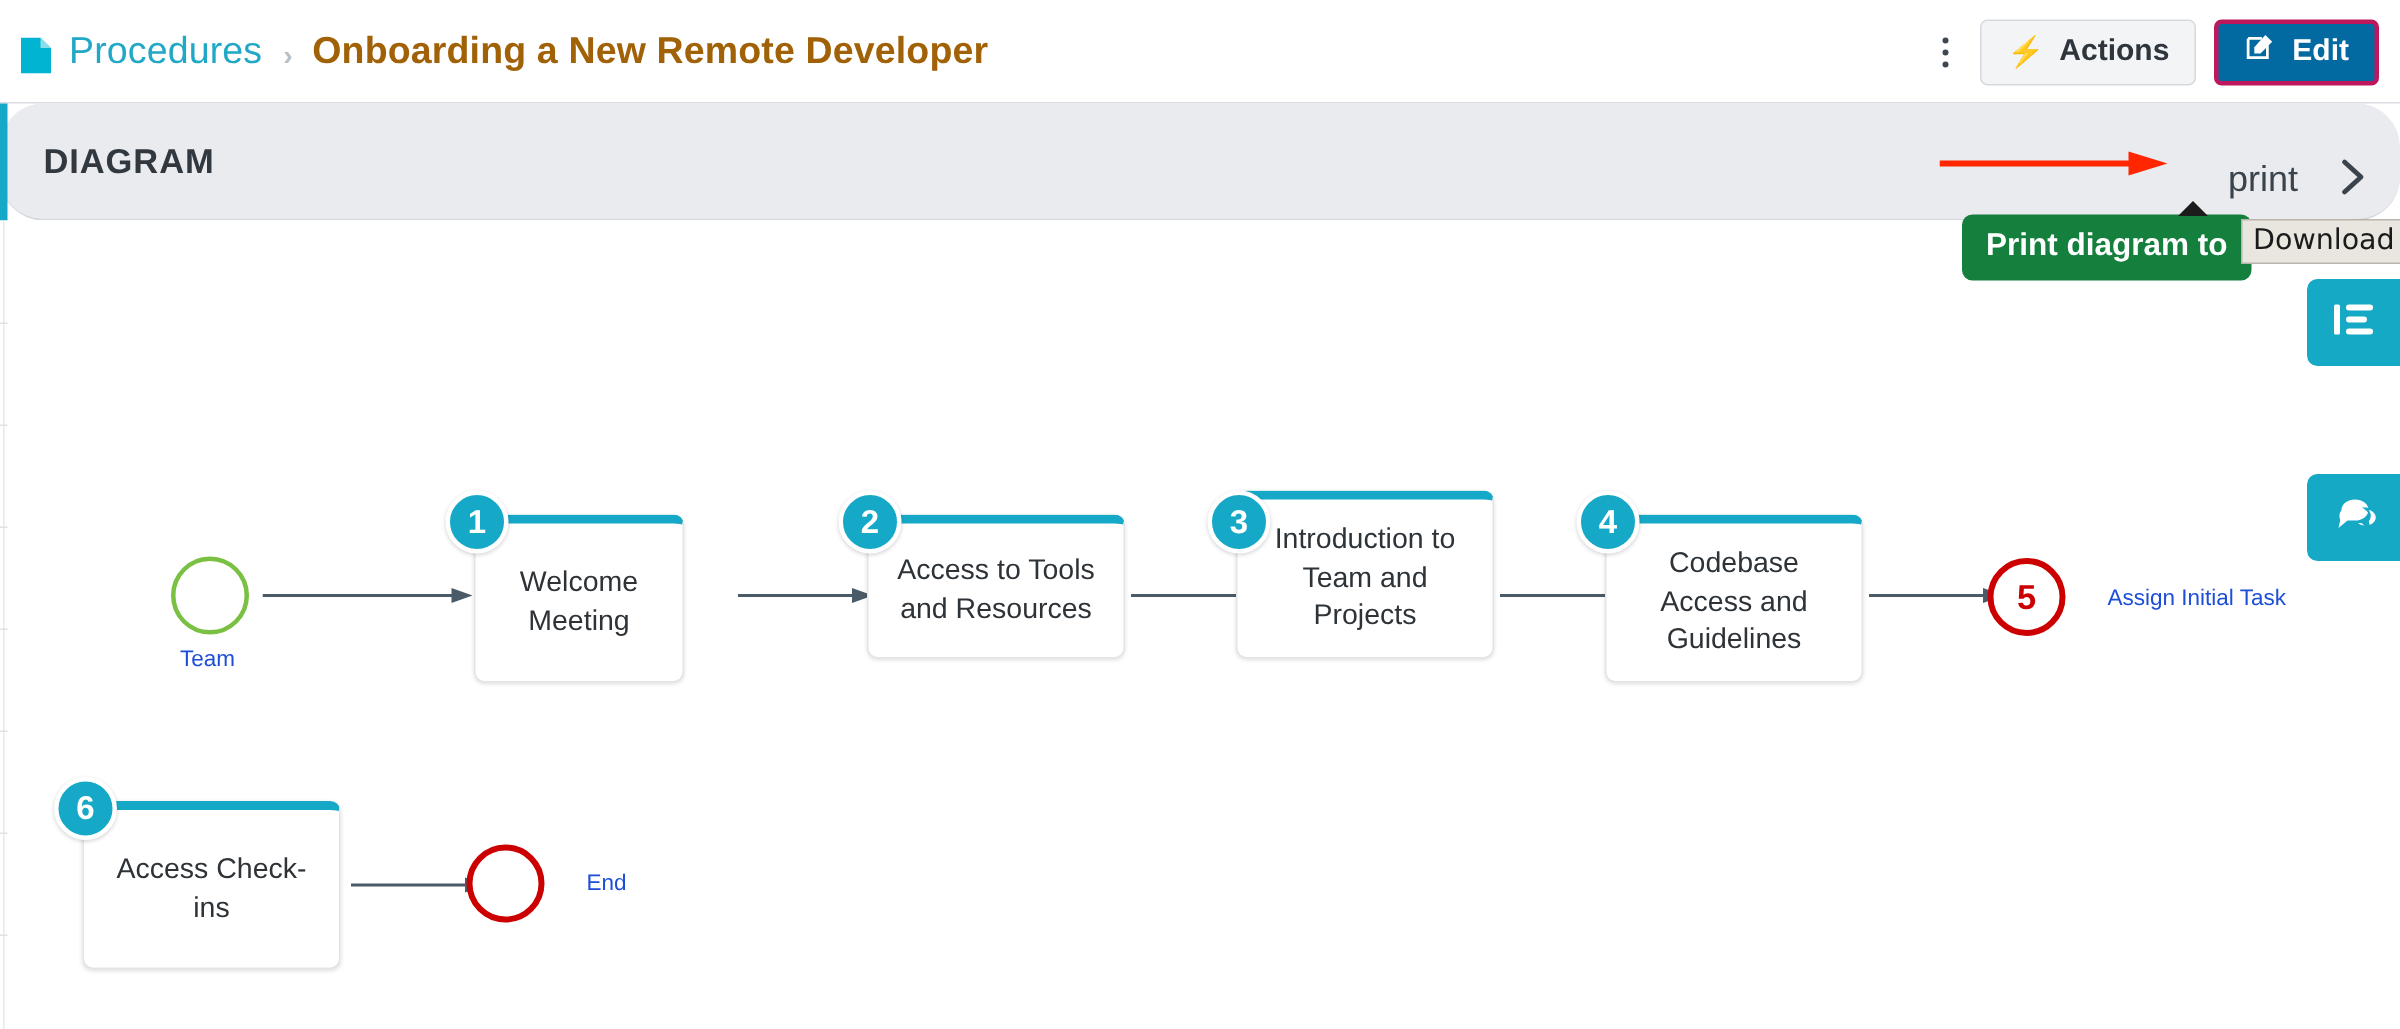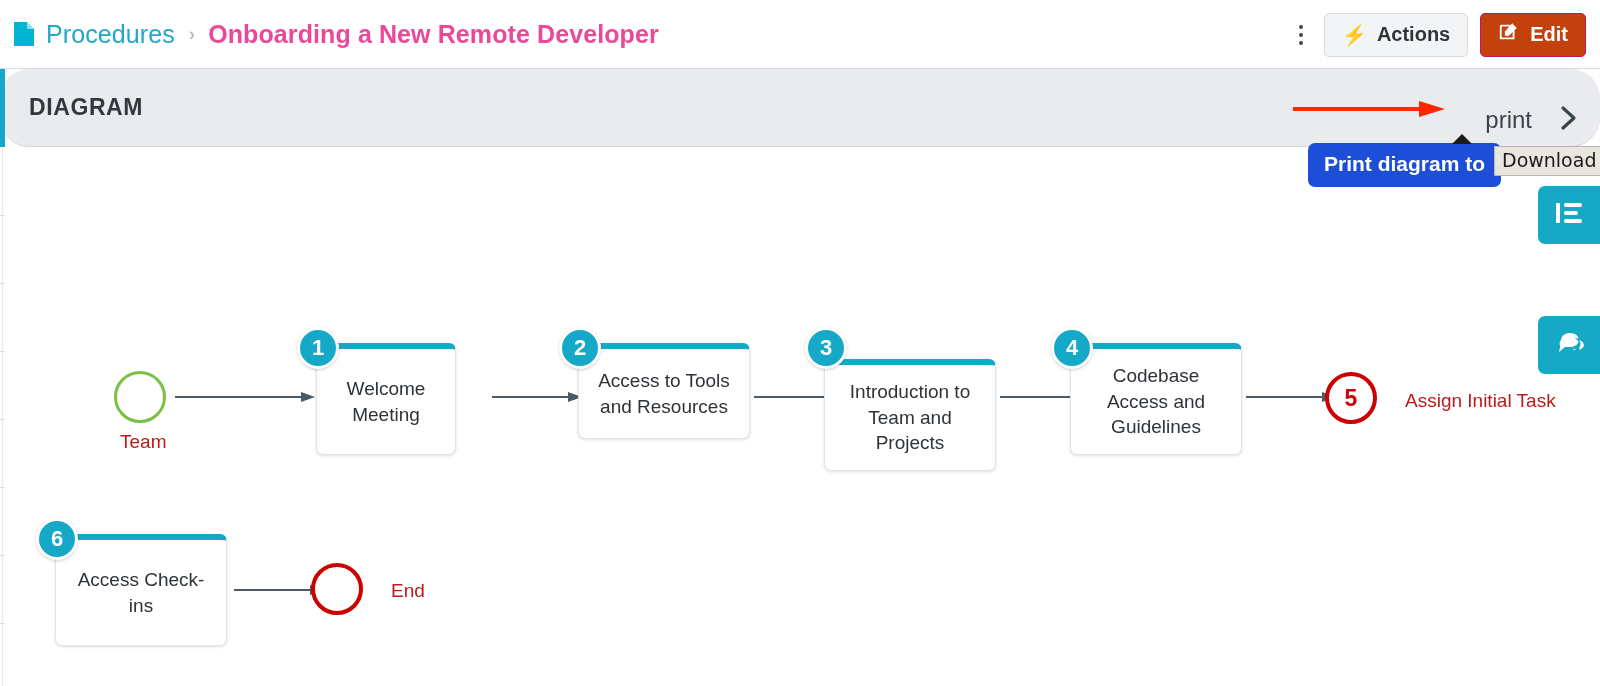--- a/index.html
+++ b/index.html
@@ -10,45 +10,45 @@
     overflow: hidden;
   }
   .page { position: relative; width: 1600px; height: 686px; }
 
   
   .topbar {
     position: absolute; left: 0; top: 0; width: 1600px; height: 69px;
     background: #ffffff; border-bottom: 1px solid #d9dde1;
     display: flex; align-items: center;
   }
-  .breadcrumb { display: flex; align-items: center; margin-left: 14px; }
+  .breadcrumb { display: flex; align-items: flex-end; margin-left: 14px; }
   .doc-icon { width: 20px; height: 24px; position: relative; margin-right: 12px; }
   .doc-icon svg { display: block; }
   .crumb-link {
     color: #21a8c6; font-size: 25px; font-weight: 400; letter-spacing: .1px;
     cursor: pointer;
   }
   .crumb-sep { color: #b6c0c8; font-size: 19px; margin: 0 13px 0 14px; font-weight: 700; }
-  .crumb-current { color: #ec4899; font-size: 25px; font-weight: 700; letter-spacing: .1px; }
+  .crumb-current { color: #a16207; font-size: 25px; font-weight: 700; letter-spacing: .1px; }
 
   .topbar-right {
     position: absolute; right: 14px; top: 0; height: 69px;
     display: flex; align-items: center; gap: 12px;
   }
   .kebab { width: 22px; height: 30px; display: flex; flex-direction: column;
            align-items: center; justify-content: center; gap: 4px; cursor: pointer; }
   .kebab i { width: 4px; height: 4px; border-radius: 50%; background: #3d4852; display: block; }
 
   .btn {
     display: inline-flex; align-items: center; gap: 10px;
     height: 44px; padding: 0 17px; border-radius: 5px; cursor: pointer;
     font-size: 20px; font-weight: 700; white-space: nowrap;
   }
   .btn-actions { background: #f2f4f6; border: 1px solid #d6dade; color: #2f353c; }
-  .btn-edit { background: #c2410c; border: 1px solid #be185d; color: #ffffff; }
+  .btn-edit { background: #0369a1; border: 3px solid #be185d; color: #ffffff; }
   .bolt { font-size: 20px; line-height: 1; }
 
   
   .section {
     position: absolute; left: 0; top: 69px; width: 1600px; height: 78px;
     background: #e9ebee; border-bottom: 1px solid #d4d8dc; border-radius: 29px;
   }
   .section-accent { position: absolute; left: 0; top: 0; width: 5px; height: 78px; background: #16a9c7; }
   .section-title {
     position: absolute; left: 29px; top: 25px;
@@ -60,21 +60,21 @@
   }
   .print-link { font-size: 24px; color: #3b444d; cursor: pointer; }
   .chev { font-size: 26px; color: #3b444d; font-weight: 700; cursor: pointer; line-height: 1; }
 
   
   .red-arrow { position: absolute; left: 1293px; top: 100px; width: 152px; height: 18px; }
 
   
   .tooltip {
     position: absolute; left: 1308px; top: 143px;
-    background: #1d4ed8; color: #ffffff; border-radius: 7px;
+    background: #15803d; color: #ffffff; border-radius: 7px;
     padding: 9px 16px 11px; font-size: 21px; font-weight: 700;
     white-space: nowrap; z-index: 40;
   }
   .tooltip:before {
     content: ""; position: absolute; top: -9px; right: 29px;
     border-left: 10px solid transparent; border-right: 10px solid transparent;
     border-bottom: 10px solid #1c1c1c;
   }
   .native-tip {
     position: absolute; left: 1494px; top: 146px; z-index: 50;
@@ -114,21 +114,21 @@
     display: flex; align-items: center; justify-content: center; z-index: 5;
   }
   .circle-node {
     position: absolute; border-radius: 50%; background: #fff;
   }
   .circle-green { width: 52px; height: 52px; border: 3px solid #7ac143; }
   .circle-red {
     border: 4px solid #cc0000; display: flex; align-items: center; justify-content: center;
     color: #cc0000; font-size: 23px; font-weight: 700;
   }
-  .node-label { position: absolute; font-size: 19px; color: #b91c1c; }
+  .node-label { position: absolute; font-size: 15px; color: #1d4ed8; }
   .edge { position: absolute; height: 14px; }
 </style>
 </head>
 <body>
 
 <div class="page">
 
   <div class="topbar">
     <div class="breadcrumb">
       <span class="doc-icon">
@@ -225,21 +225,21 @@
     </div>
 
     <div class="edge" style="left:754px; top:243px; width:90px;">
       <svg width="90" height="14" viewBox="0 0 90 14">
           <line x1="0" y1="7" x2="78" y2="7" stroke="#4a5a66" stroke-width="2"></line>
           <polygon points="76,2 90,7 76,12" fill="#4a5a66"></polygon>
         </svg>
     </div>
 
     <div class="badge" style="left:805px; top:180px;">3</div>
-    <div class="node" style="left:824px; top:212px; width:172px; height:112px;">
+    <div class="node" style="left:824px; top:180px; width:172px; height:112px;">
       <span>Introduction to Team and Projects</span>
     </div>
 
     <div class="edge" style="left:1000px; top:243px; width:90px;">
       <svg width="90" height="14" viewBox="0 0 90 14">
           <line x1="0" y1="7" x2="78" y2="7" stroke="#4a5a66" stroke-width="2"></line>
           <polygon points="76,2 90,7 76,12" fill="#4a5a66"></polygon>
         </svg>
     </div>
 

